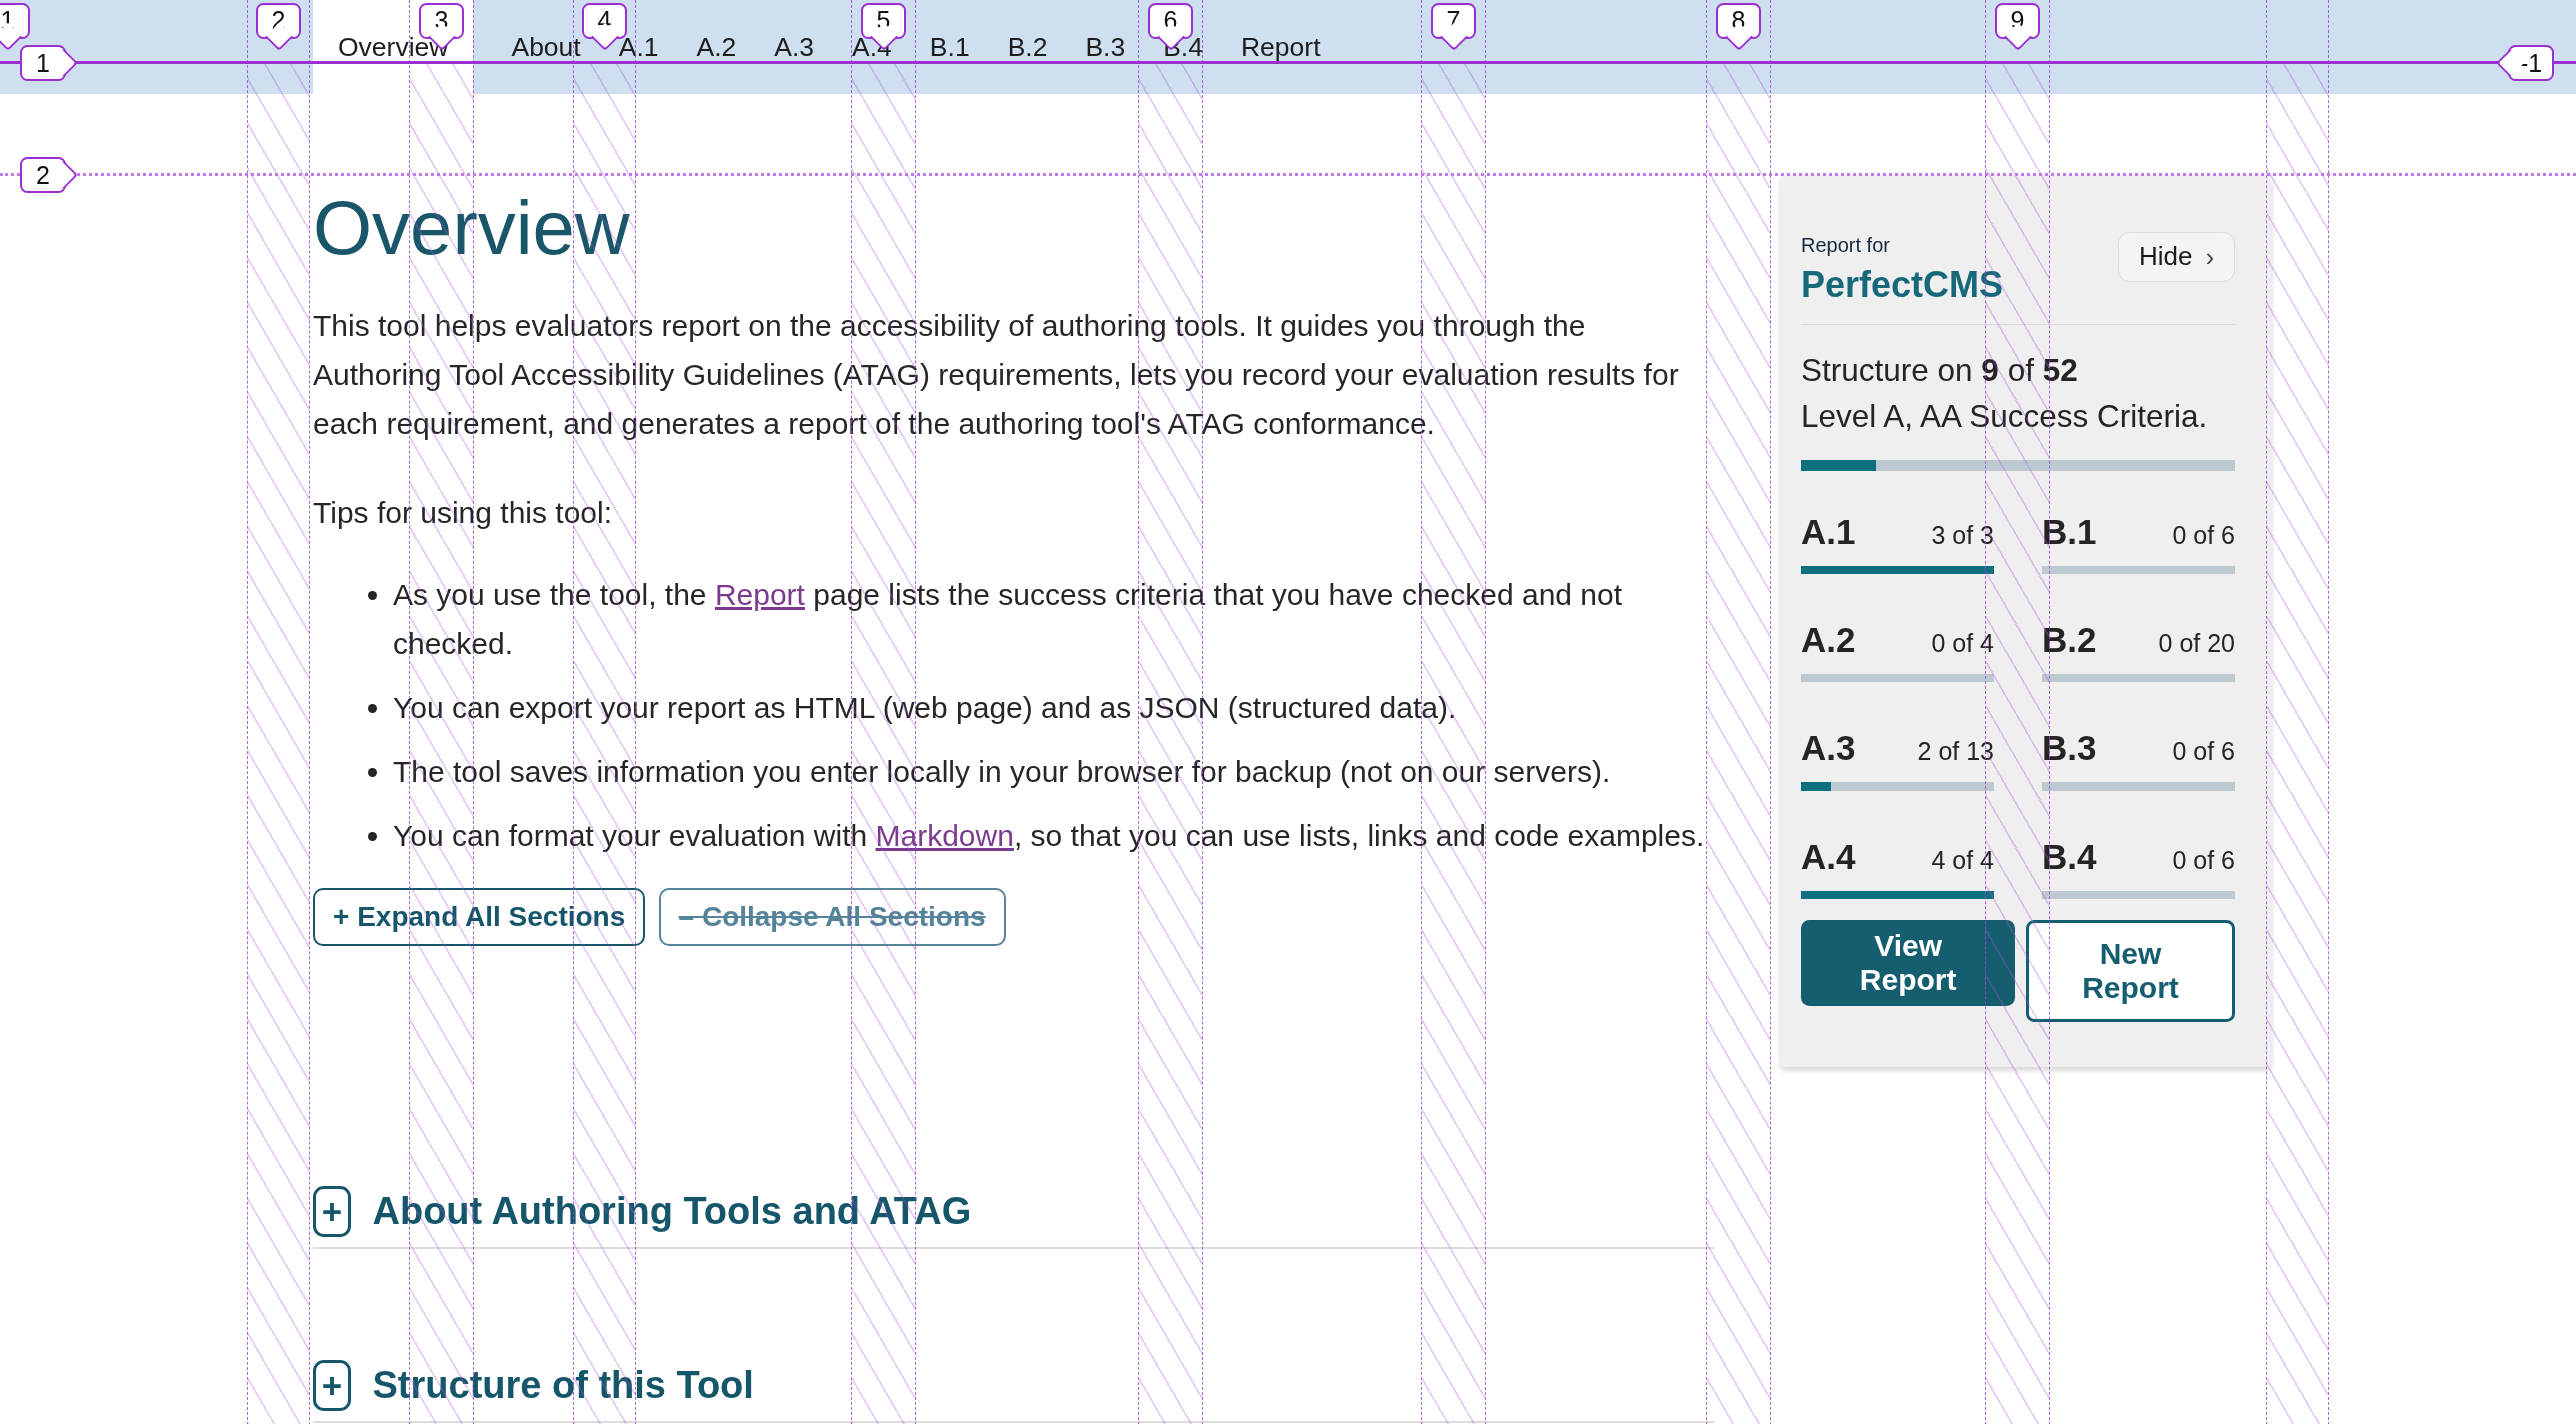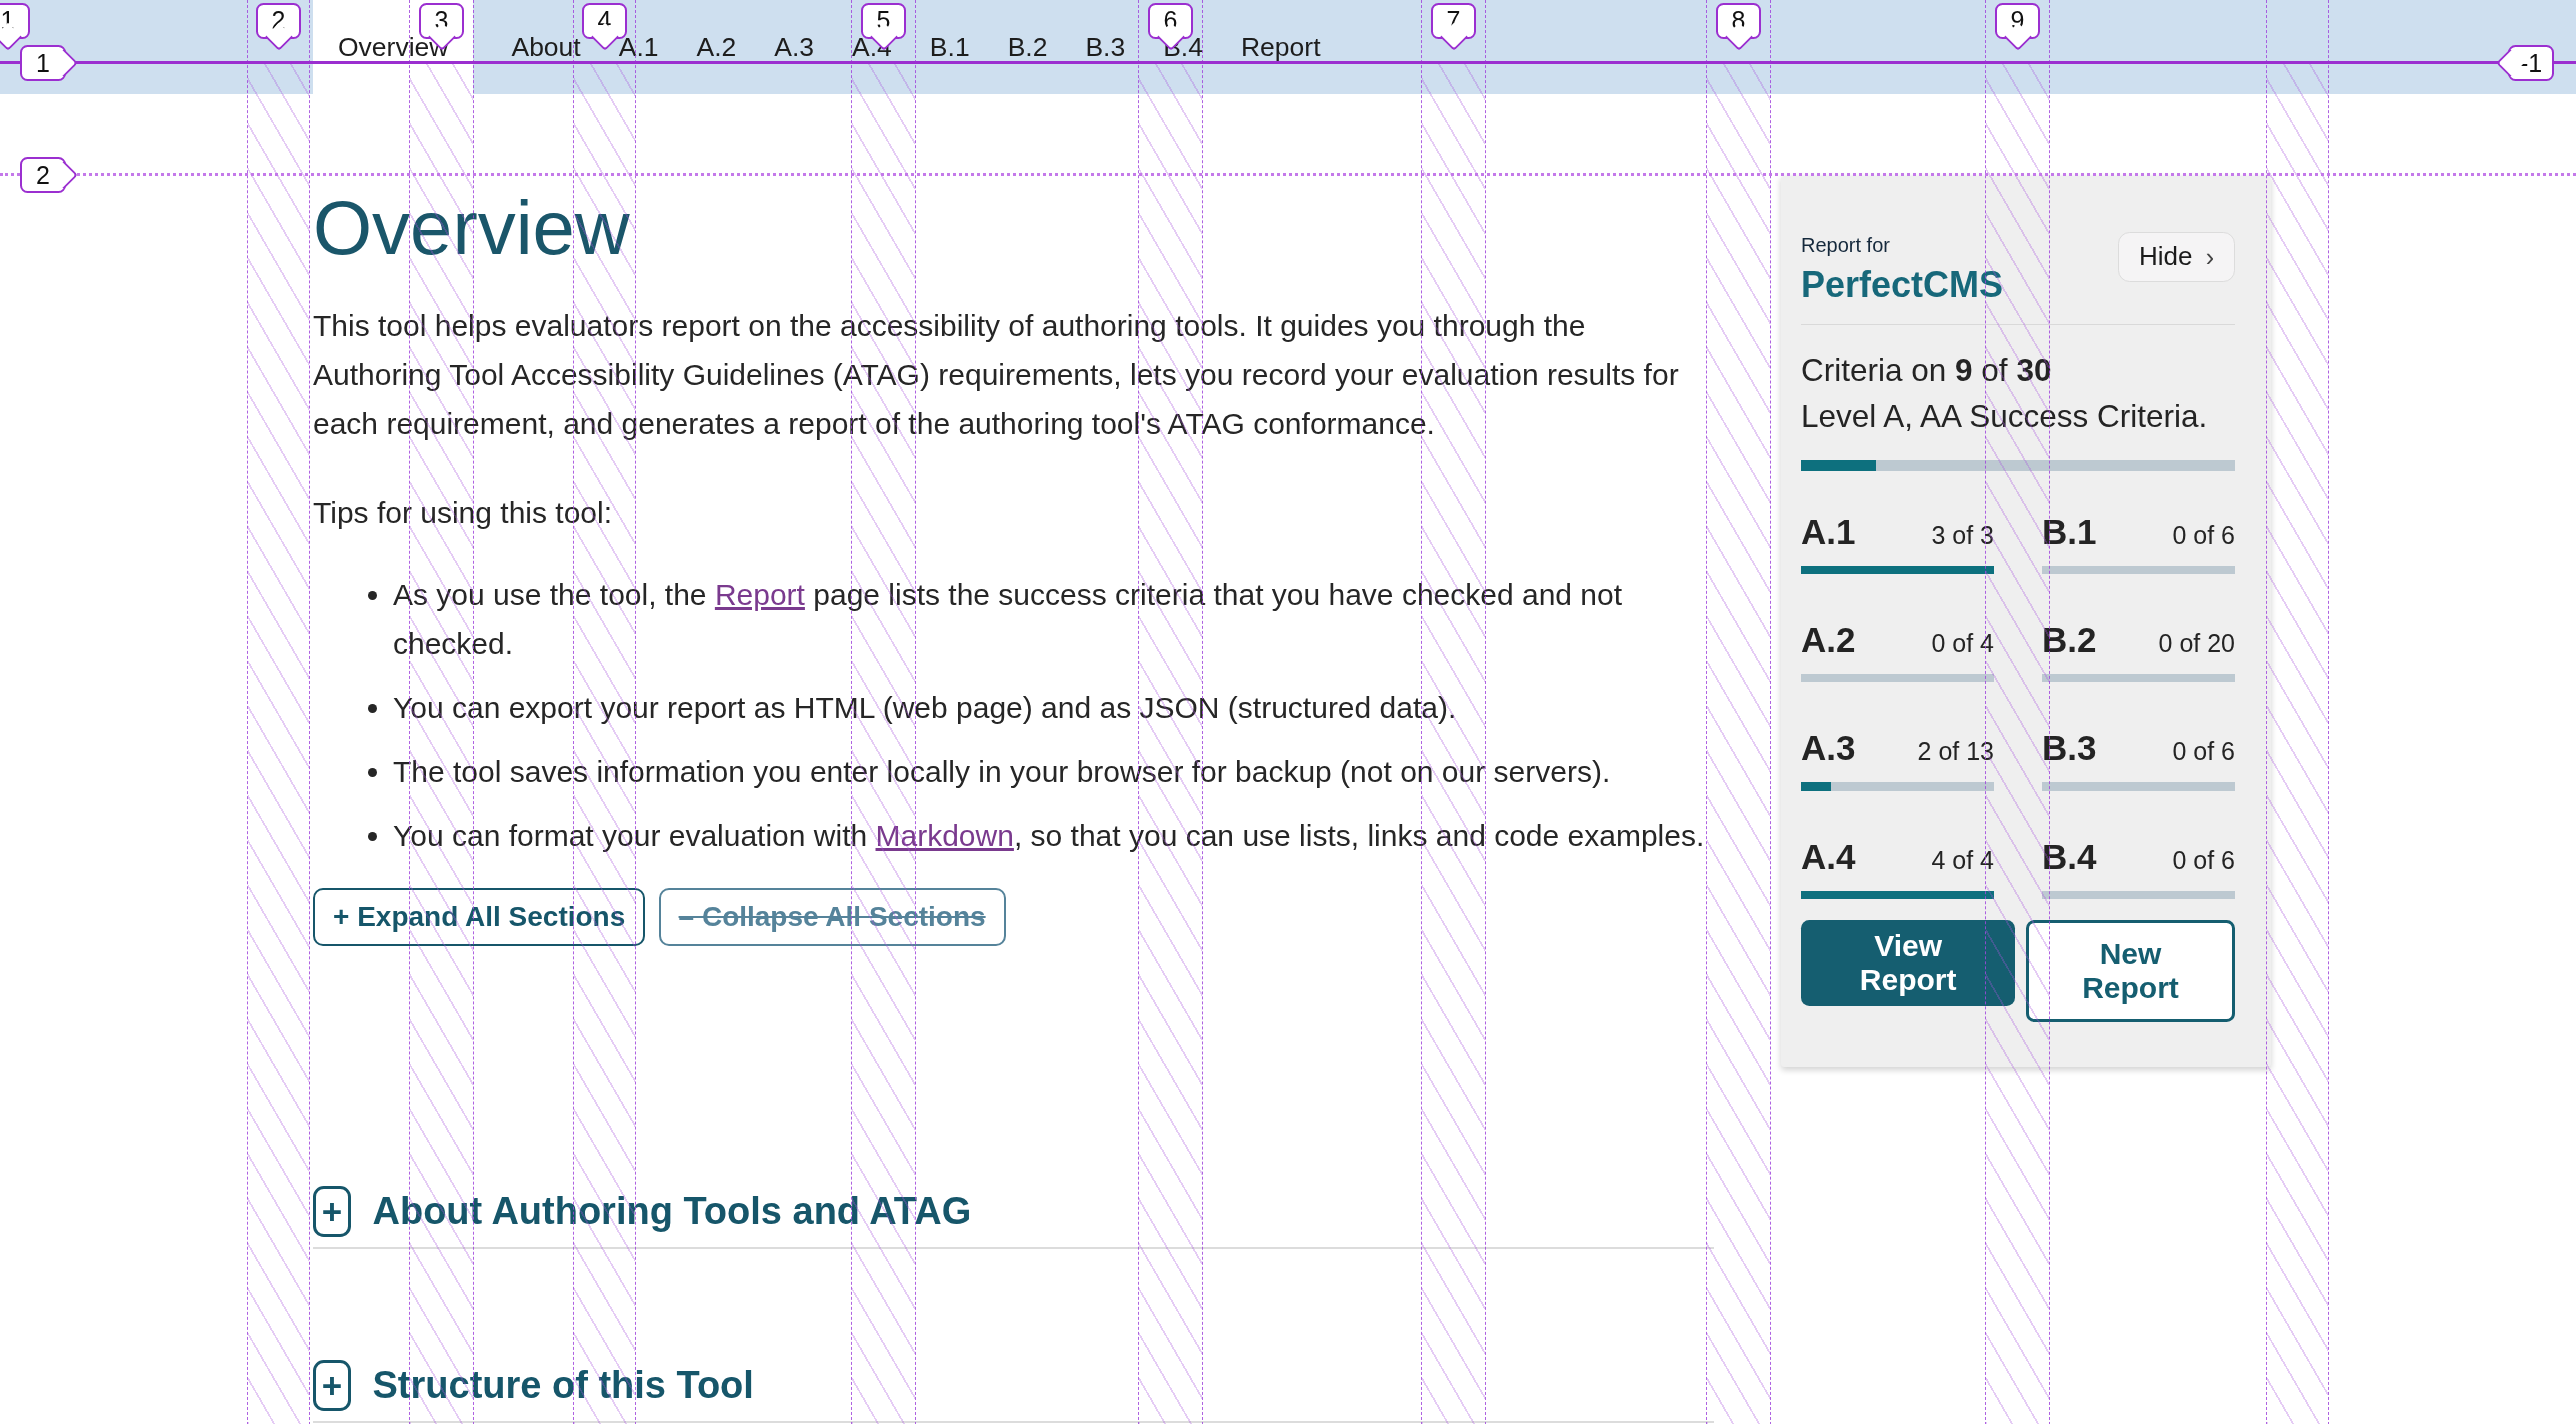--- a/index.html
+++ b/index.html
@@ -213,21 +213,21 @@
     <button class="hide-btn">
       <span>Hide</span>
       <span class="hide-chev">›</span>
     </button>
   </div>
 
   <hr class="panel-hr">
 
   <div class="reported">
     <div>
-      <span>Criteria on </span><b>9</b><span> of </span><b>30</b>
+      <span>Structure on </span><b>9</b><span> of </span><b>52</b>
     </div>
     <div>Level A, AA Success Criteria.</div>
   </div>
 
   <div class="bar">
     <div class="fill" style="width: 17.3%;"></div>
   </div>
 
   <div class="sc-grid">
     <div>

